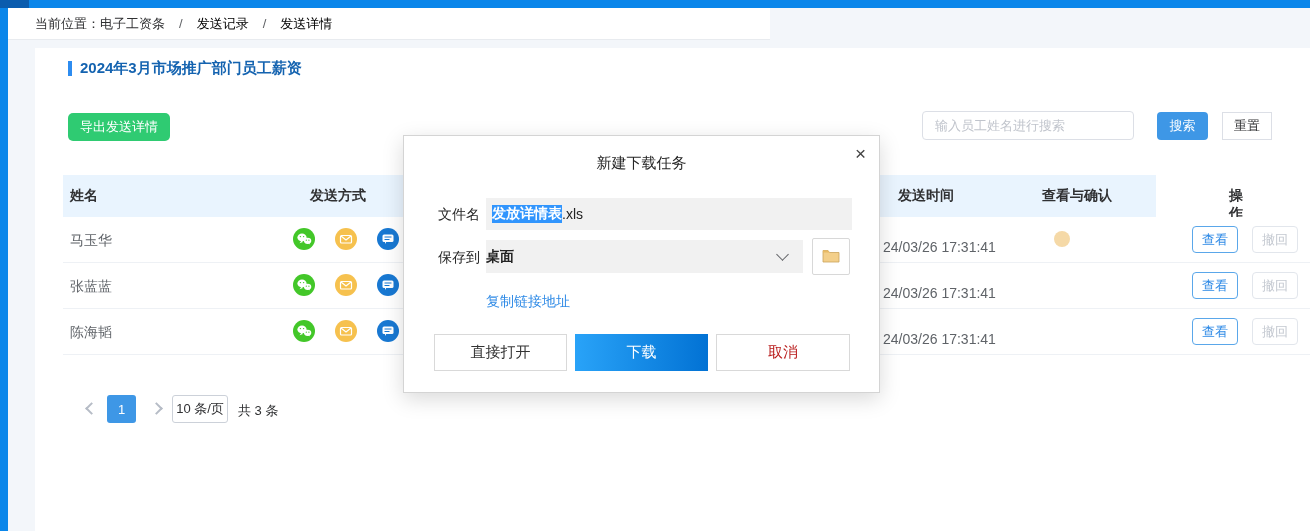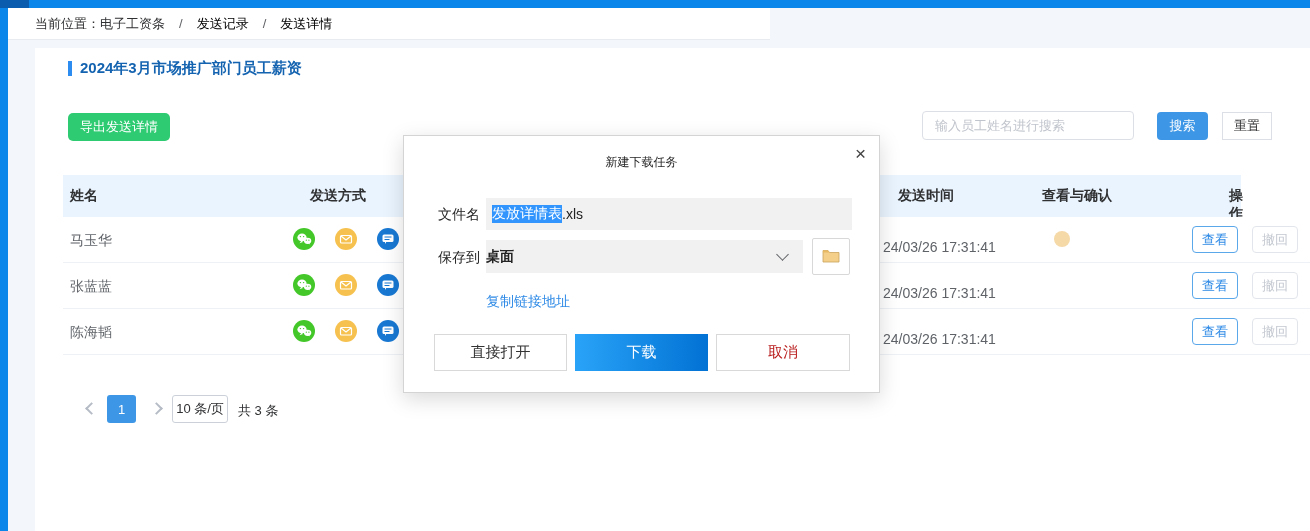--- a/index.html
+++ b/index.html
@@ -22,21 +22,21 @@
   .title-accent { position:absolute; left:33px; top:13px; width:4px; height:15px; background:#2d8cf0; }
   .page-title { position:absolute; left:45px; top:11px; font-size:15px; font-weight:bold; color:#1463b0; }
 
   .export-btn { position:absolute; left:33px; top:65px; width:102px; height:28px; background:#2fcb72; color:#fff; font-size:13px; border:none; border-radius:5px; cursor:pointer; }
   .search-input { position:absolute; left:887px; top:63px; width:212px; height:29px; border:1px solid #dcdfe6; border-radius:4px; padding:0 12px; font-size:13px; color:#303133; outline:none; }
   .search-input::placeholder { color:#c0c4cc; }
   .search-btn { position:absolute; left:1122px; top:64px; width:51px; height:28px; background:#3e97e6; color:#fff; font-size:13px; border:none; border-radius:4px; cursor:pointer; }
   .reset-btn { position:absolute; left:1187px; top:64px; width:50px; height:28px; background:#fff; color:#303133; font-size:13px; border:1px solid #dcdfe6; border-radius:0; cursor:pointer; }
 
   
-  .thead { position:absolute; left:28px; top:127px; width:1178px; height:42px; background:#e9f4fe; font-size:14px; font-weight:bold; color:#303133; }
+  .thead { position:absolute; left:28px; top:127px; width:1093px; height:42px; background:#e9f4fe; font-size:14px; font-weight:bold; color:#303133; }
   .thead span { position:absolute; top:12px; }
   .th-name { left:7px; } .th-method { left:247px; } .th-time { left:835px; } .th-confirm { left:979px; } .th-action { left:1166px; }
 
   .trow { position:absolute; left:28px; width:1247px; height:46px; border-bottom:1px solid #eef1f5; background:#fff; }
   .row-0 { top:169px; } .row-1 { top:215px; } .row-2 { top:261px; }
   .td-name { position:absolute; left:7px; top:15px; font-size:14px; color:#5f6368; }
   .icon-circle { position:absolute; top:11px; width:22px; height:22px; }
   .ic-wechat { left:230px; } .ic-mail { left:272px; } .ic-sms { left:314px; }
   .td-time { position:absolute; left:820px; top:22px; font-size:14px; color:#5f6368; }
   .status-dot { position:absolute; left:991px; top:14px; width:16px; height:16px; border-radius:50%; background:#f5d9a7; }
@@ -48,24 +48,24 @@
   .pg-chev { position:absolute; top:9px; width:9px; height:9px; cursor:pointer; }
   .pg-prev { left:52px; border-left:2px solid #b6bcc6; border-bottom:2px solid #b6bcc6; transform:rotate(45deg); }
   .pg-next { left:117px; border-right:2px solid #b6bcc6; border-top:2px solid #b6bcc6; transform:rotate(45deg); }
   .pg-num { position:absolute; left:72px; top:0; width:29px; height:28px; background:#3e97e6; color:#fff; border-radius:3px; font-size:13px; display:flex; align-items:center; justify-content:center; cursor:pointer; }
   .pg-size { position:absolute; left:137px; top:0; width:56px; height:28px; border:1px solid #ccd1d9; border-radius:3px; font-size:13px; color:#303133; display:flex; align-items:center; justify-content:center; background:#fff; cursor:pointer; }
   .pg-total { position:absolute; left:203px; top:7px; font-size:13px; color:#303133; }
 
   
   .modal { position:absolute; left:403px; top:135px; width:477px; height:258px; background:#fff; border:1px solid #d4d4d4; box-shadow:0 6px 20px rgba(0,0,0,0.15); z-index:10; }
   .modal-close { position:absolute; right:13px; top:7px; font-size:19px; color:#444; cursor:pointer; line-height:1.2; }
-  .modal-title { position:absolute; left:0; top:18px; width:100%; text-align:center; font-size:12px; color:#262626; }
+  .modal-title { position:absolute; left:0; top:18px; width:100%; text-align:center; font-size:15px; color:#262626; }
   .fn-label { position:absolute; left:34px; top:70px; font-size:14px; color:#262626; }
   .fn-input { position:absolute; left:82px; top:62px; width:366px; height:32px; background:#f1f1f1; display:flex; align-items:center; padding-left:6px; font-size:14px; cursor:text; }
-  .fn-selected { background:#3195fd; color:#fff; }
+  .fn-selected { background:#3195fd; color:#fff;font-weight:bold; }
   .fn-ext { color:#222; }
   .st-label { position:absolute; left:34px; top:113px; font-size:14px; color:#262626; }
   .st-select { position:absolute; left:82px; top:104px; width:317px; height:33px; background:#f1f1f1; display:flex; align-items:center; font-size:14px; font-weight:600; color:#222; cursor:pointer; }
   .chev-down { position:absolute; right:16px; top:10px; width:9px; height:9px; border-right:1.5px solid #606266; border-bottom:1.5px solid #606266; transform:rotate(45deg); }
   .folder-btn { position:absolute; left:408px; top:102px; width:38px; height:37px; background:#fff; border:1px solid #d8d8d8; border-radius:2px; display:flex; align-items:center; justify-content:center; cursor:pointer; }
   .copy-link { position:absolute; left:82px; top:157px; font-size:14px; color:#2e8ae6; cursor:pointer; text-decoration:none; }
   .dlg-btn { position:absolute; top:198px; height:37px; font-size:15px; cursor:pointer; }
   .btn-open { left:30px; width:133px; background:#fff; border:1px solid #d9d9d9; color:#333; }
   .btn-download { left:171px; width:133px; background:linear-gradient(90deg,#29a3f8 0%,#0272d4 100%); border:none; color:#fff; }
   .btn-cancel { left:312px; width:134px; background:#fff; border:1px solid #d9d9d9; color:#b91c1c; }

